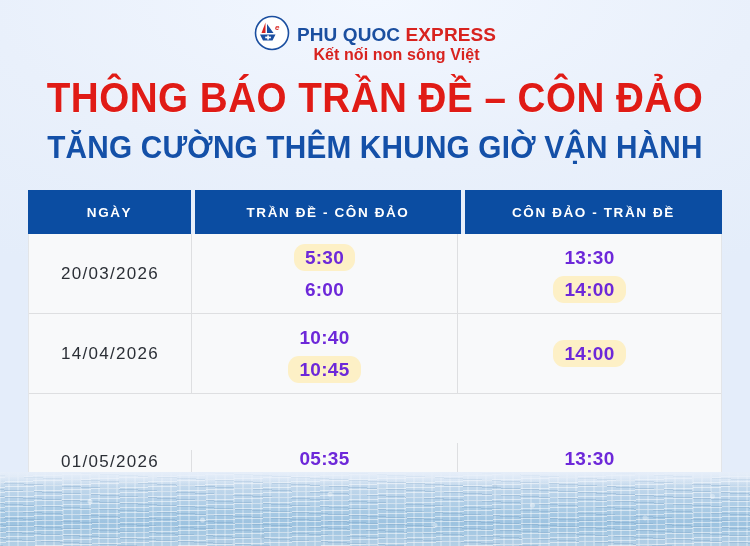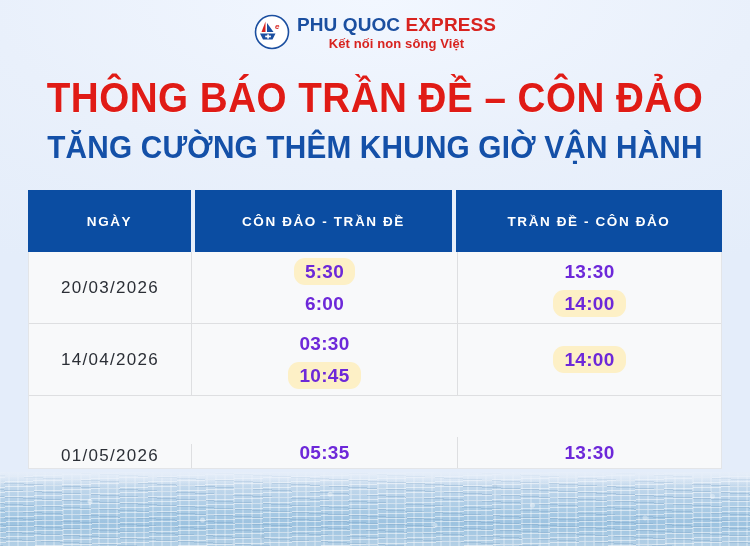--- a/index.html
+++ b/index.html
@@ -83,34 +83,34 @@
     align-items: center;
     gap: 7px;
   }
 
   .logo-mark {
     width: 36px; height: 36px;
     flex: 0 0 36px;
     position: relative;
   }
 
-  .brand-text { position: relative; top: 1px; }
+  .brand-text { position: relative; top: 11px; }
 
   .brand-name {
     font-size: 19px;
     font-weight: bold;
     letter-spacing: .1px;
     line-height: 1.05;
     white-space: nowrap;
   }
   .brand-name .w1 { color: #1b4fa0; }
   .brand-name .w2 { color: #d8231f; }
 
   .brand-tagline {
-    font-size: 13px;
+    font-size: 16px;
     font-weight: bold;
     color: #d8231f;
     letter-spacing: .1px;
     text-align: center;
     margin-top: 1px;
     white-space: nowrap;
   }
 
   
   .title-main {
@@ -144,21 +144,21 @@
   .table {
     position: absolute;
     left: 28px;
     top: 190px;
     width: 694px;
   }
 
   .thead {
     display: flex;
     gap: 4px;
-    height: 62px;
+    height: 44px;
   }
   .th {
     background: #0b4da2;
     color: #ffffff;
     font-size: 13.5px;
     font-weight: bold;
     letter-spacing: 1.6px;
     display: flex;
     align-items: center;
     justify-content: center;
@@ -171,21 +171,21 @@
 
   .tbody {
     background: #f8f9fa;
     border-left: 1px solid #e3e5e8;
     border-right: 1px solid #e3e5e8;
     border-bottom: 1px solid #e3e5e8;
   }
 
   .tr {
     display: flex;
-    height: 72px;
+    height: 80px;
     border-bottom: 1px solid #dedfe1;
   }
   .tr:last-child { border-bottom: none; align-items: flex-end; }
 
   .td {
     display: flex;
     flex-direction: column;
     align-items: center;
     justify-content: center;
     gap: 5px;
@@ -239,39 +239,39 @@
       <div class="brand-tagline">Kết nối non sông Việt</div>
     </div>
   </div>
 
   <div class="title-main">THÔNG BÁO TRẦN ĐỀ – CÔN ĐẢO</div>
   <div class="title-sub">TĂNG CƯỜNG THÊM KHUNG GIỜ VẬN HÀNH</div>
 
   <div class="table">
     <div class="thead">
       <div class="th col-1">NGÀY</div>
+      <div class="th col-2">TRẦN ĐỀ - CÔN ĐẢO</div>
       <div class="th col-3">CÔN ĐẢO - TRẦN ĐỀ</div>
-      <div class="th col-2">TRẦN ĐỀ - CÔN ĐẢO</div>
     </div>
     <div class="tbody" id="tbody">
         <div class="tr">
           <div class="td col-1 date-cell">20/03/2026</div>
           <div class="td col-2">
             <span class="time hl">5:30</span>
             <span class="time">6:00</span>
           </div>
           <div class="td col-3">
             <span class="time">13:30</span>
             <span class="time hl">14:00</span>
           </div>
         </div>
         <div class="tr">
           <div class="td col-1 date-cell">14/04/2026</div>
           <div class="td col-2">
-            <span class="time">03:30</span>
+            <span class="time">10:40</span>
             <span class="time hl">10:45</span>
           </div>
           <div class="td col-3">
             <span class="time hl">14:00</span>
           </div>
         </div>
         <div class="tr">
           <div class="td col-1 date-cell">01/05/2026</div>
           <div class="td col-2">
             <span class="time">05:35</span>

